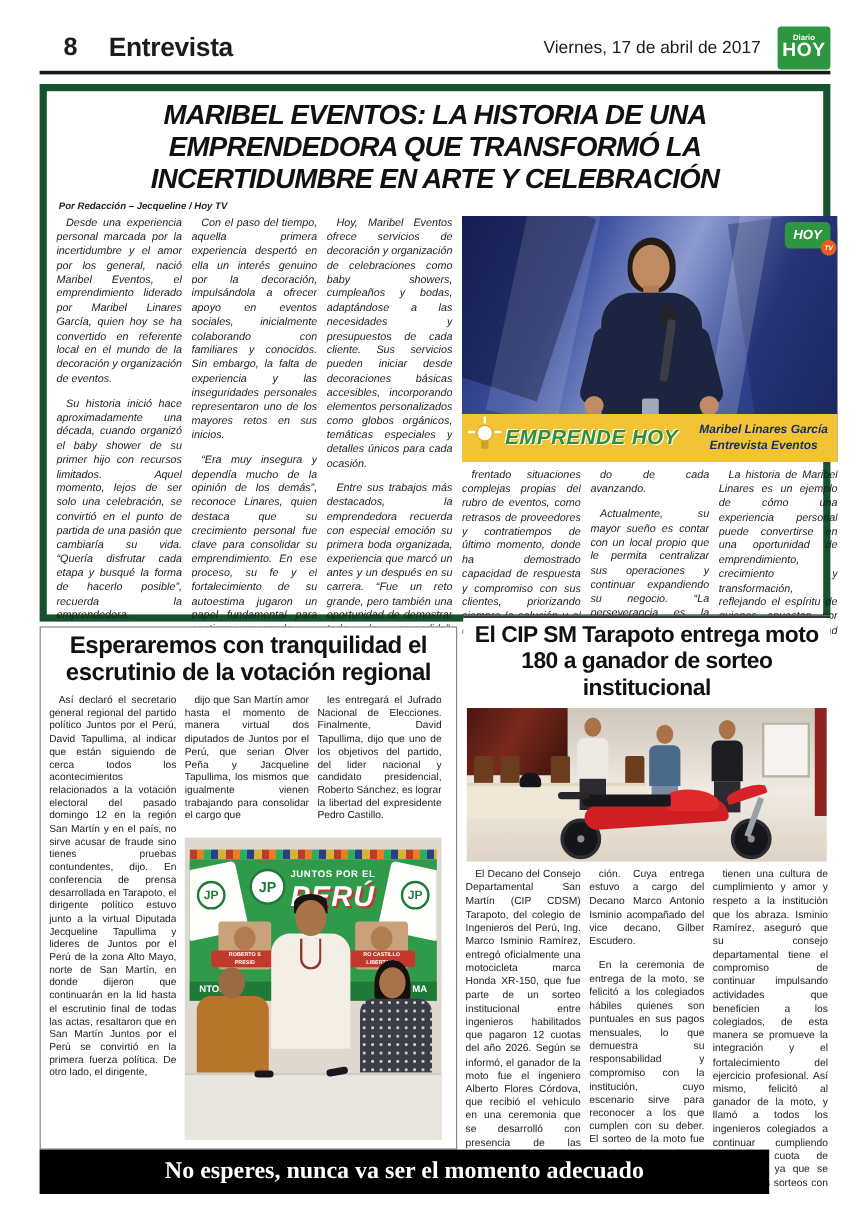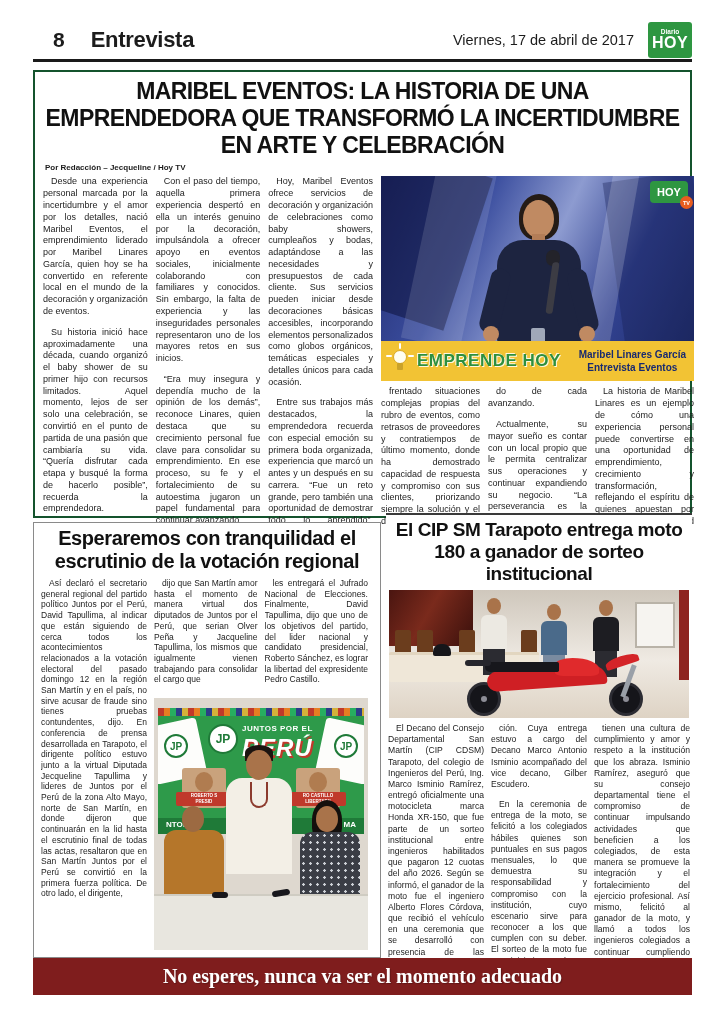--- a/index.html
+++ b/index.html
@@ -18,21 +18,21 @@
   .header-date { margin-left:auto; font-size:14.5px; margin-right:14px; }
   .hoy-logo {
     width:44px; height:36px; background:#2e9641; border-radius:3px;
     display:flex; flex-direction:column; align-items:center; justify-content:center; color:#fff;
   }
   .hoy-logo .t { font-size:6.5px; font-weight:bold; }
   .hoy-logo .m { font-size:16px; font-weight:bold; letter-spacing:0.5px; line-height:1; }
   
   .article1 {
     position:absolute; left:33px; top:70px; width:659px; height:448px;
-    border:2px solid #14532d; padding:4px 8px; background:#fff;
+    border:6px solid #14532d; padding:4px 8px; background:#fff;font-style:italic;
   }
   .a1-headline {
     text-align:center; font-size:23px; font-weight:bold; letter-spacing:-0.6px;
     line-height:1.18; color:#111; margin-top:2px;
   }
   .a1-byline { font-size:8px; font-weight:bold; margin:4px 0 4px 2px; }
   .a1-body { display:flex; gap:8px; height:368px; }
   .a1-left { display:flex; gap:8px; width:330px; }
   .ncol { text-align:justify; font-size:9px; line-height:1.31; overflow:hidden; }
   .ncol p { text-indent:8px; margin-bottom:9px; }
@@ -163,21 +163,21 @@
   .moto .wf { right:6px; } .moto .wr { left:8px; }
   .moto .body { position:absolute; left:28px; top:14px; width:120px; height:20px; background:#cf1f24;
     border-radius:10px 16px 4px 10px; transform:rotate(-4deg); }
   .moto .tank { position:absolute; left:96px; top:4px; width:44px; height:18px; background:#e02a2c; border-radius:40% 60% 20% 20%; }
   .moto .seat { position:absolute; left:26px; top:8px; width:74px; height:10px; background:#17171c; border-radius:6px 2px 2px 6px; }
   .moto .fender { position:absolute; right:10px; top:2px; width:34px; height:10px; background:#d42428; border-radius:50% 50% 10% 10%; transform:rotate(-18deg); }
   .moto .fork { position:absolute; right:18px; top:10px; width:5px; height:34px; background:#9aa0a8; transform:rotate(20deg); }
   .moto .rack { position:absolute; left:6px; top:6px; width:26px; height:6px; background:#26262c; border-radius:3px; }
   
   .bottom-banner {
-    position:absolute; left:33px; top:958px; width:659px; height:37px; background:#7f1d1d;
+    position:absolute; left:33px; top:958px; width:608px; height:37px; background:#000000;
     display:flex; align-items:center; justify-content:center;
   }
   .bottom-banner span {
     font-family:"Liberation Serif", serif; font-weight:bold; font-size:20px; color:#fff;
     text-shadow:1px 1px 1px rgba(0,0,0,.25);
   }
 </style>
 </head>
 <body>
 
@@ -192,21 +192,21 @@
       <div class="m">HOY</div>
     </div>
   </div>
 
   <div class="article1">
     <div class="a1-headline">MARIBEL EVENTOS: LA HISTORIA DE UNA EMPRENDEDORA QUE TRANSFORMÓ LA INCERTIDUMBRE EN ARTE Y CELEBRACIÓN</div>
     <div class="a1-byline">Por Redacción – Jecqueline / Hoy TV</div>
     <div class="a1-body">
       <div class="a1-left">
         <div class="ncol">
-          <p>Desde una experiencia personal marcada por la incertidumbre y el amor por los detalles, nació Maribel Eventos, el emprendimiento liderado por Maribel Linares García, quien hoy se ha convertido en referente local en el mundo de la decoración y organización de eventos.</p>
+          <p>Desde una experiencia personal marcada por la incertidumbre y el amor por los general, nació Maribel Eventos, el emprendimiento liderado por Maribel Linares García, quien hoy se ha convertido en referente local en el mundo de la decoración y organización de eventos.</p>
           <p>Su historia inició hace aproximadamente una década, cuando organizó el baby shower de su primer hijo con recursos limitados. Aquel momento, lejos de ser solo una celebración, se convirtió en el punto de partida de una pasión que cambiaría su vida. “Quería disfrutar cada etapa y busqué la forma de hacerlo posible”, recuerda la emprendedora.</p>
         </div>
         <div class="ncol">
           <p>Con el paso del tiempo, aquella primera experiencia despertó en ella un interés genuino por la decoración, impulsándola a ofrecer apoyo en eventos sociales, inicialmente colaborando con familiares y conocidos. Sin embargo, la falta de experiencia y las inseguridades personales representaron uno de los mayores retos en sus inicios.</p>
           <p>“Era muy insegura y dependía mucho de la opinión de los demás”, reconoce Linares, quien destaca que su crecimiento personal fue clave para consolidar su emprendimiento. En ese proceso, su fe y el fortalecimiento de su autoestima jugaron un papel fundamental para continuar avanzando.</p>
         </div>
         <div class="ncol">
           <p>Hoy, Maribel Eventos ofrece servicios de decoración y organización de celebraciones como baby showers, cumpleaños y bodas, adaptándose a las necesidades y presupuestos de cada cliente. Sus servicios pueden iniciar desde decoraciones básicas accesibles, incorporando elementos personalizados como globos orgánicos, temáticas especiales y detalles únicos para cada ocasión.</p>
           <p>Entre sus trabajos más destacados, la emprendedora recuerda con especial emoción su primera boda organizada, experiencia que marcó un antes y un después en su carrera. “Fue un reto grande, pero también una oportunidad de demostrar todo lo aprendido”, señaló. Asimismo, Linares ha en-</p>
         </div>

